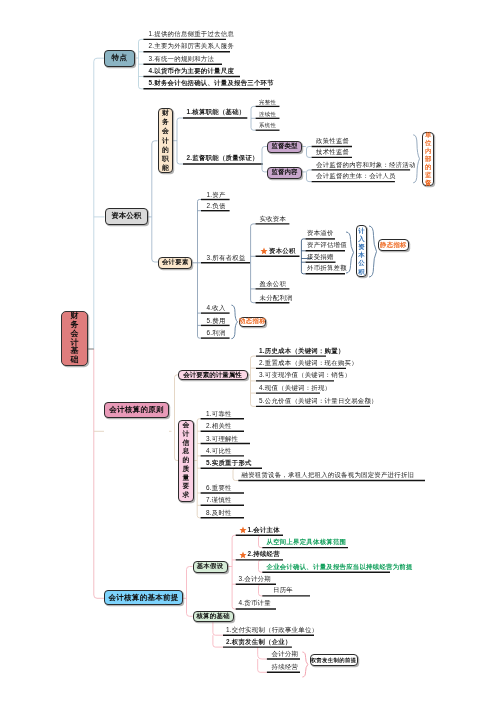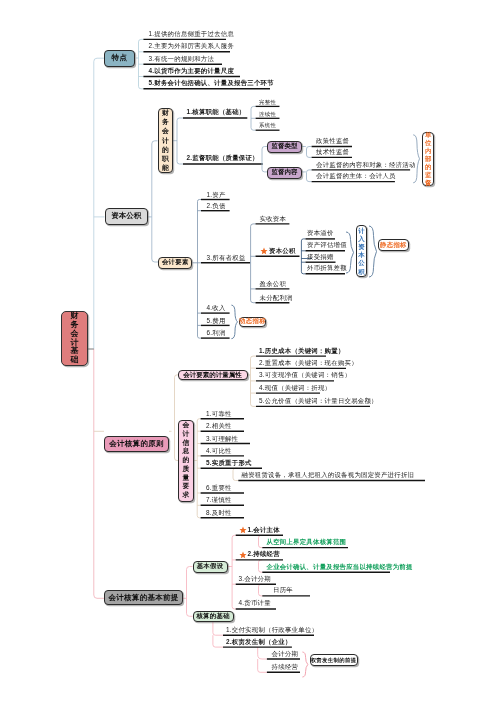--- a/index.html
+++ b/index.html
@@ -27,22 +27,22 @@
   .zhineng-box .vtxt span{line-height:1.36;}
   .root-box{left:61px;top:311px;width:27px;height:55px;background:#df7d7d;
             border:1px solid #333;border-radius:5px;}
   .orange{color:#ef6c25;}
   .green{color:#12a05c;}
   .blue{color:#2f6fb5;}
   .starmark{position:absolute;line-height:0;}
   
   .b1-box{left:104.1px;top:50px;width:30.8px;height:16.8px;background:#8bb4c3;font-weight:bold;letter-spacing:0.4px;}
   .b2-box{left:104.5px;top:208.2px;width:43.6px;height:16.6px;background:#d9d9d9;font-weight:bold;}
-  .b3-box{left:104px;top:436px;width:65px;height:16.4px;background:#e99ab8;font-weight:bold;letter-spacing:0.3px;}
-  .b4-box{left:104.4px;top:590px;width:78.3px;height:15.2px;background:#a3a3a3;font-weight:bold;letter-spacing:0.3px;}
+  .b3-box{left:104px;top:402px;width:65px;height:16.4px;background:#e99ab8;font-weight:bold;letter-spacing:0.3px;}
+  .b4-box{left:104.4px;top:590px;width:78.3px;height:15.2px;background:#7dd3fc;font-weight:bold;letter-spacing:0.3px;}
   .zhineng-box{left:157.5px;top:107.7px;width:15.6px;height:65.2px;background:#fbe7cd;font-weight:bold;}
   .jdlx-box{left:267px;top:140.5px;width:35px;height:12px;background:#c8a6cc;font-size:6.5px;font-weight:bold;}
   .jdnr-box{left:267px;top:166.5px;width:35px;height:12px;background:#c8a6cc;font-size:6.5px;font-weight:bold;}
   .callout-danwei{left:422.1px;top:132.2px;width:12.3px;height:53.8px;background:#fff;}
   .yaosu-box{left:158.2px;top:257.4px;width:34.2px;height:11.2px;background:#fbe7cd;font-size:6.4px;font-weight:bold;letter-spacing:0.3px;}
   .callout-jiru{left:355.6px;top:225.4px;width:11.7px;height:51.8px;background:#fff;}
   .tag-static{left:378.2px;top:239.4px;width:30.4px;height:11.3px;background:#fff;font-size:6.4px;font-weight:bold;letter-spacing:0.3px;}
   .tag-dynamic{left:239px;top:316.7px;width:26.9px;height:10.2px;background:#fff;font-size:6.4px;font-weight:bold;letter-spacing:0.3px;}
   .jiliang-box{left:177.5px;top:370px;width:70px;height:10px;background:#fbd7e6;font-size:6.5px;font-weight:bold;}
   .zhiliang-box{left:178px;top:419.5px;width:16px;height:82px;background:#fbd0e4;font-weight:bold;}

